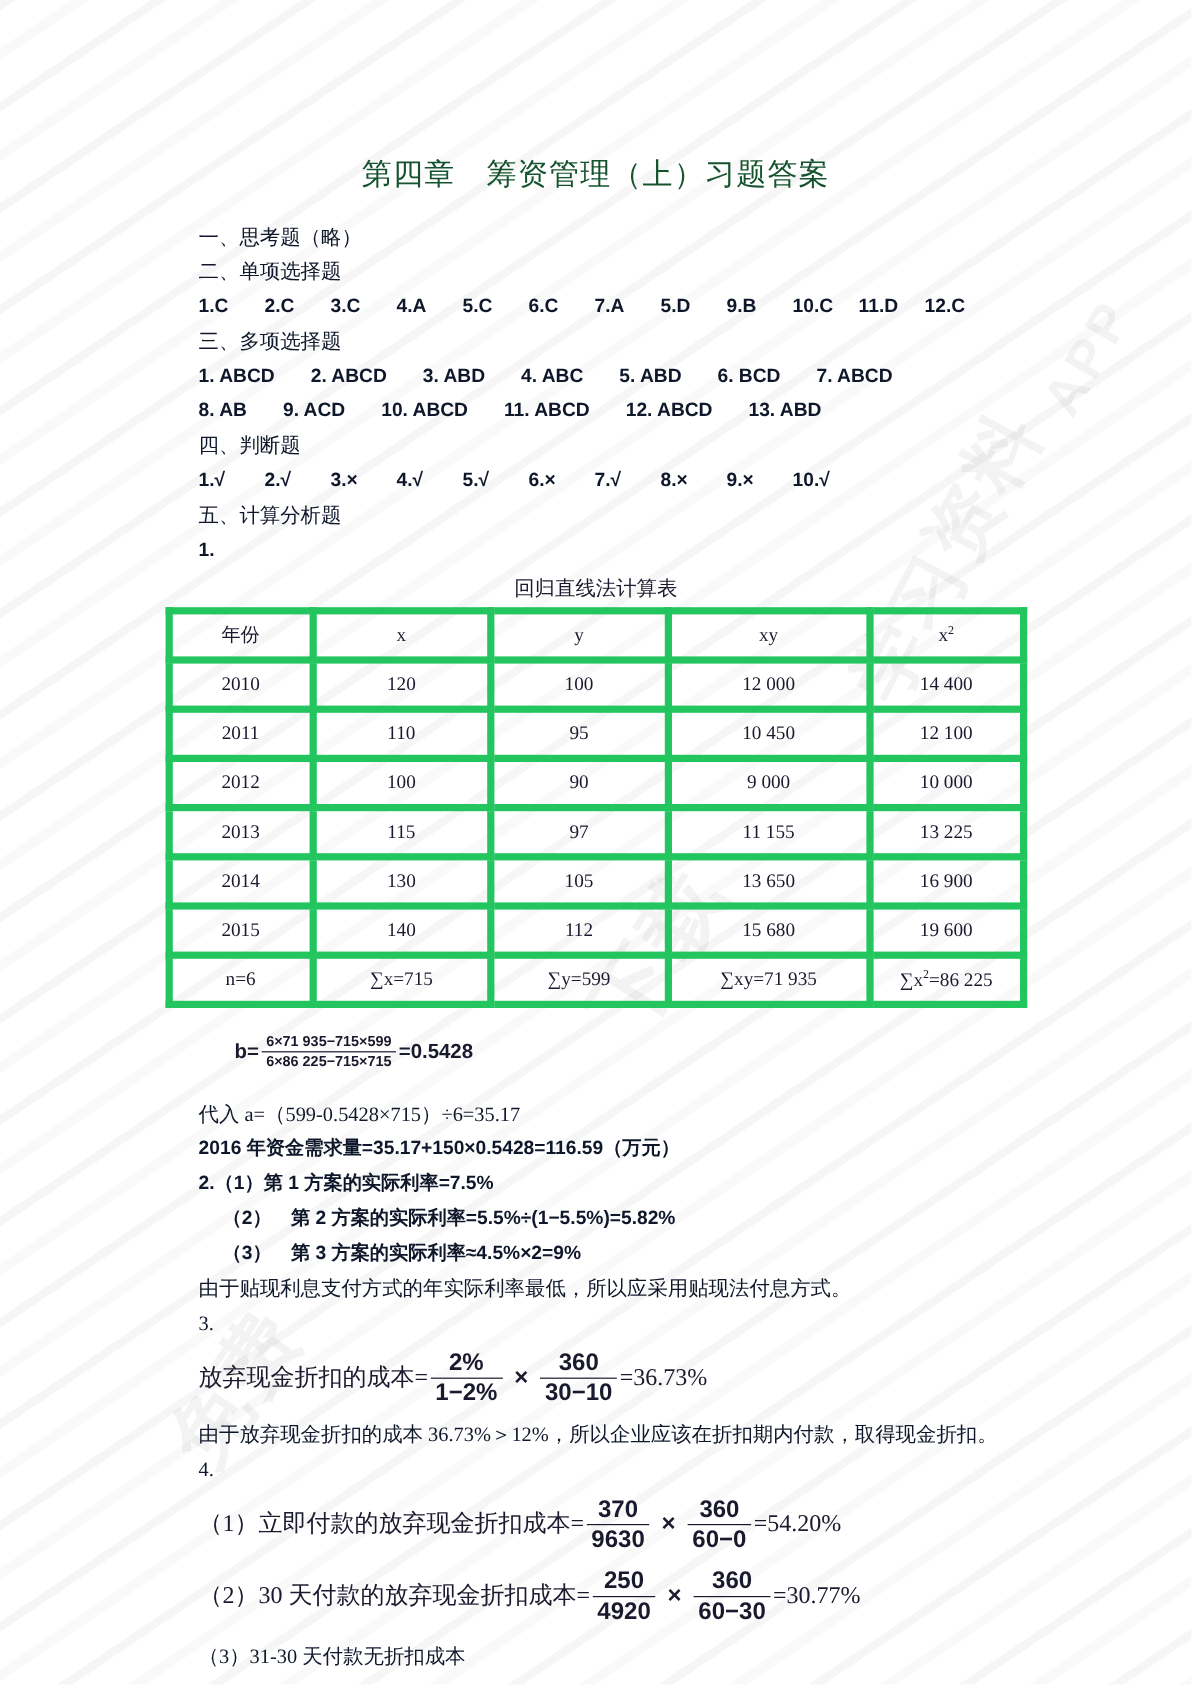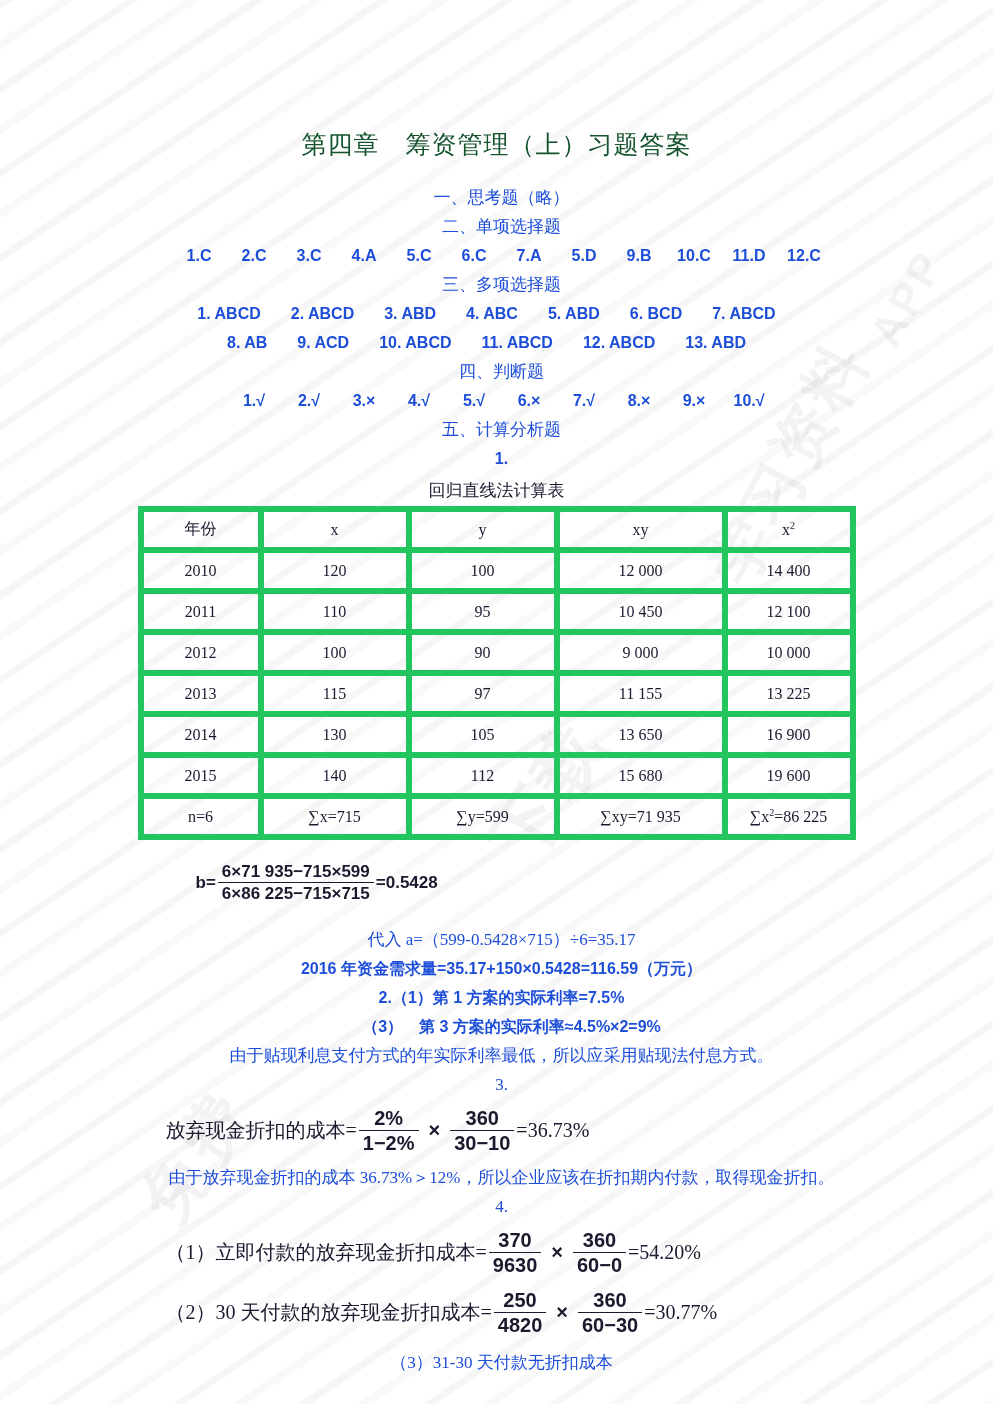--- a/index.html
+++ b/index.html
@@ -71,22 +71,21 @@
   }
   .body-block {
     margin: 0 auto;
     width: 672px;
     padding-left: 10px;
   }
   .line {
     font-size: 17px;
     line-height: 29px;
     white-space: nowrap;
-    color: #1d4ed8;
-    text-align: center;
+    color: #0f172a;
   }
   .line.sans {
     font-family: "Liberation Sans", sans-serif;
     font-weight: 700;
     font-size: 16px;
   }
   .gap-12 { height: 12px; }
   .gap-22 { height: 22px; }
   .gap-8  { height: 8px; }
 
@@ -150,21 +149,21 @@
     white-space: nowrap;
     display: flex;
     align-items: center;
   }
   .b-formula {
     padding-left: 30px;
     font-family: "Liberation Sans", sans-serif;
     font-weight: 700;
     font-size: 17px;
   }
-  .b-formula .frac { font-size: 17px; }
+  .b-formula .frac { font-size: 12px; }
   .indent-1 { padding-left: 20px; }
   .times { margin: 0 8px; font-weight: 700; }
   .serif-res { font-family: "Liberation Serif", "DejaVu Serif", serif; font-weight: normal; }
 </style>
 </head>
 <body>
 
 <div class="page">
 
   <div class="wm-layer">
@@ -281,20 +280,21 @@
         </span>
         <span>=0.5428</span>
       </div>
 
       <div class="gap-22"></div>
 
       <div class="line">代入 a=（599-0.5428×715）÷6=35.17</div>
       <div class="line sans">2016 年资金需求量=35.17+150×0.5428=116.59（万元）</div>
 
       <div class="line sans"><span>2.</span><span>（1）第 1 方案的实际利率=7.5%</span></div>
+      <div class="line sans indent-1">（2）　第 2 方案的实际利率=5.5%÷(1−5.5%)=5.82%</div>
       <div class="line sans indent-1">（3）　第 3 方案的实际利率≈4.5%×2=9%</div>
       <div class="line">由于贴现利息支付方式的年实际利率最低，所以应采用贴现法付息方式。</div>
 
       <div class="line">3.</div>
       <div class="gap-8"></div>
       <div class="eq-row">
         <span>放弃现金折扣的成本=</span>
         <span class="frac f-bold">
           <span class="num">2%</span>
           <span class="den">1−2%</span>
@@ -322,21 +322,21 @@
           <span class="num">360</span>
           <span class="den">60−0</span>
         </span>
         <span class="serif-res">=54.20%</span>
       </div>
       <div class="gap-12"></div>
       <div class="eq-row">
         <span>（2）30 天付款的放弃现金折扣成本=</span>
         <span class="frac f-bold">
           <span class="num">250</span>
-          <span class="den">4820</span>
+          <span class="den">4920</span>
         </span>
         <span class="times f-bold">×</span>
         <span class="frac f-bold">
           <span class="num">360</span>
           <span class="den">60−30</span>
         </span>
         <span class="serif-res">=30.77%</span>
       </div>
       <div class="gap-12"></div>
       <div class="line">（3）31-30 天付款无折扣成本</div>

